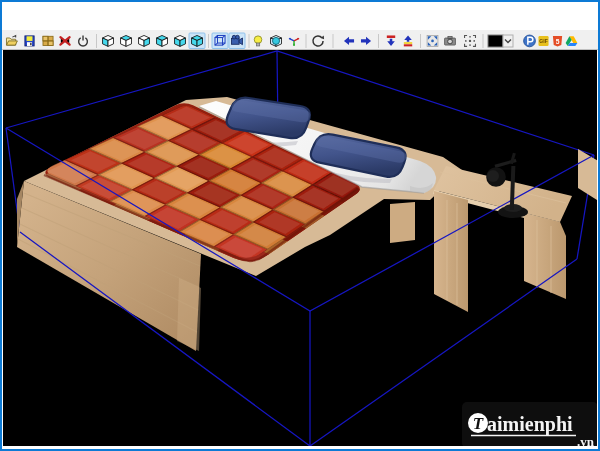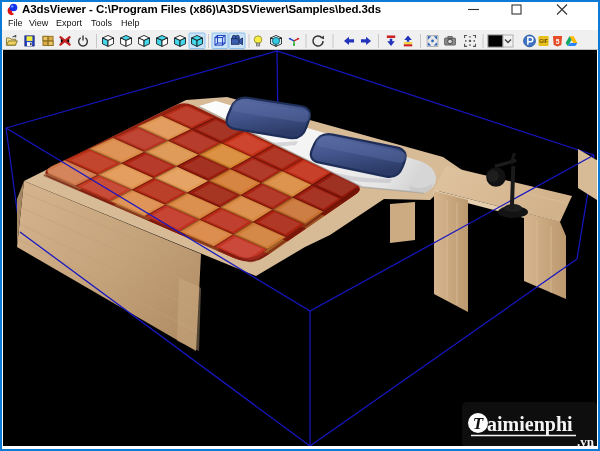--- a/index.html
+++ b/index.html
@@ -7,40 +7,20 @@
   #title{position:absolute;left:0;top:0;width:100%;height:15px;background:#ffffff;}
   #title .txt{position:absolute;left:20px;top:0.5px;font-size:11.5px;font-weight:bold;color:#000;letter-spacing:-0.1px;white-space:nowrap;}
   #menu{position:absolute;left:0;top:15px;width:100%;height:13px;background:#ffffff;font-size:9px;color:#111;}
   #menu span{position:absolute;top:1px;}
   #toolbar{position:absolute;left:0;top:28px;width:100%;height:19px;background:#f0f0f0;border-bottom:1px solid #c0c0c0;}
   #viewport{position:absolute;left:1px;top:48px;width:594px;height:396px;background:#000;overflow:hidden;}
 </style></head>
 <body>
 <div id="win">
  <div id="inner">
-  <div id="title">
-    <svg width="16" height="15" style="position:absolute;left:3px;top:0">
-      <path d="M4,12 C2,10 2,6 5,5 L8,7 C6,9 7,11 9,12 C8,13.5 5.5,13.5 4,12 Z" fill="#dd1111"></path>
-      <circle cx="8.5" cy="5.5" r="3.8" fill="#1133ee"></circle>
-      <circle cx="7.2" cy="4.4" r="1.2" fill="#7799ff"></circle>
-    </svg>
-    <span class="txt">A3dsViewer - C:\Program Files (x86)\A3DSViewer\Samples\bed.3ds</span>
-    <svg width="120" height="15" style="position:absolute;right:18px;top:0">
-      <line x1="8" y1="7.5" x2="19" y2="7.5" stroke="#333" stroke-width="1.1"></line>
-      <rect x="52" y="3" width="9" height="9" fill="none" stroke="#333" stroke-width="1.1"></rect>
-      <path d="M97,2.5 L107,12.5 M107,2.5 L97,12.5" stroke="#333" stroke-width="1.1"></path>
-    </svg>
-  </div>
-  <div id="menu">
-    <span style="left:6px">File</span>
-        <span style="left:27px">View</span>
-    <span style="left:54px">Export</span>
-        <span style="left:89px">Tools</span>
-    <span style="left:119px">Help</span>
-  </div>
   <div id="toolbar"></div>
   <svg width="600" height="19" viewBox="0 30 600 19" style="position:absolute;left:0;top:29px">
         <g transform="translate(2.8,33.2) scale(0.84)">
           <path d="M2,5 L2,13 L13,13 L13,6 L7.5,6 L6,4.5 L2,4.5 Z" fill="#f5e49a" stroke="#7a6a20" stroke-width="1"></path>
           <path d="M2,13 L4.5,8 L15,8 L12.5,13 Z" fill="#f0d060" stroke="#7a6a20" stroke-width="1"></path>
           <path d="M9,3.5 L13,1.5 L13,4" fill="none" stroke="#404040" stroke-width="1.2"></path>
         </g>
         <g transform="translate(20.8,33.2) scale(0.84)">
           <rect x="2.5" y="2" width="11" height="12" fill="#2746c8" stroke="#0c1c70" stroke-width="1"></rect>
           <rect x="4.5" y="2.5" width="7" height="5.5" fill="#f5ef3a"></rect>

